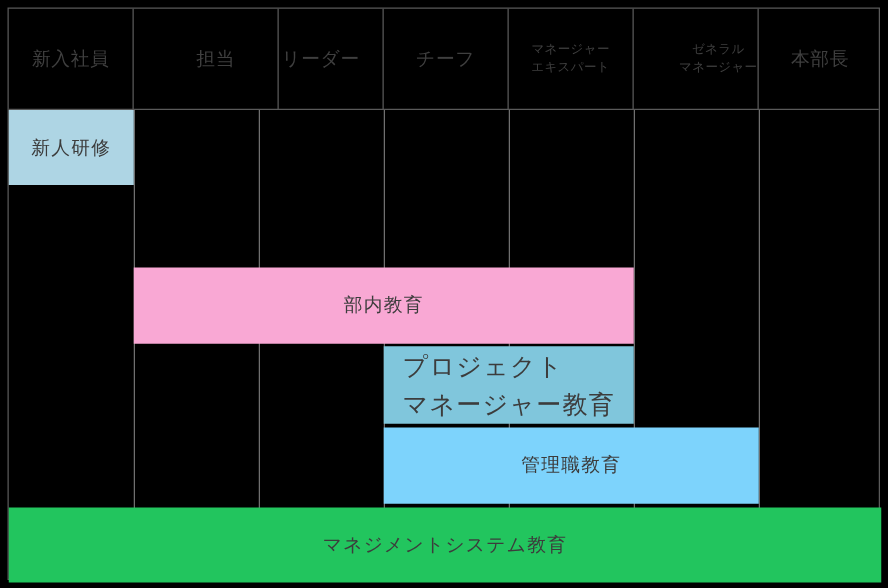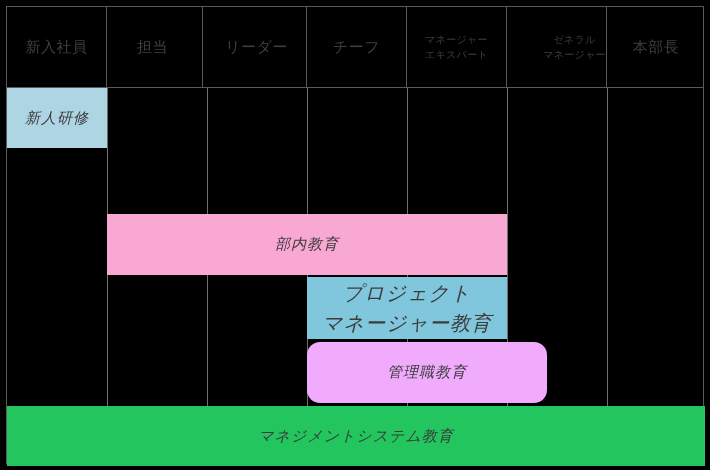--- a/index.html
+++ b/index.html
@@ -80,41 +80,39 @@
     background: #6f6f6f;
   }
 
   
   .bar {
     position: absolute;
     box-sizing: border-box;
     display: flex;
     align-items: center;
     justify-content: center;
-    text-align: center;
     color: #3c3c3c;
     font-size: 15px;
     line-height: 1.5;
     letter-spacing: 1px;
-    font-style: italic;
   }
   .bar .bar-label { display: block; padding: 0 4px; }
   .bar.small { font-size: 20px; }
 </style>
 </head>
 <body>
 
 <div id="chart-root">
   <div class="table-frame">
 
     <div class="header-band" id="header-band">
         <div class="header-cell" style="left: 0px; width: 100px;">
           <span class="hc-inner">新入社員</span>
         </div>
-        <div class="header-cell" style="left: 96px; width: 100px; align-items: center;">
+        <div class="header-cell" style="left: 116px; width: 100px; align-items: center;">
           <span class="hc-inner">担当</span>
         </div>
         <div class="header-cell" style="left: 300px; width: 100px;">
           <span class="hc-inner">チーフ</span>
         </div>
         <div class="header-cell" style="left: 200px; width: 100px;">
           <span class="hc-inner">リーダー</span>
         </div>
         <div class="header-cell two-line" style="left: 400px; width: 100px;">
           <span class="hc-inner">マネージャー<br>エキスパート</span>
@@ -136,21 +134,21 @@
         <div class="vline" style="left: 600px;"></div>
         <div class="bar" style="left: 0px; top: 0px; width: 100px; height: 60px; background: rgb(174, 213, 228);">
           <span class="bar-label">新人研修</span>
         </div>
         <div class="bar" style="left: 100px; top: 126px; width: 400px; height: 61px; background: #f9a8d4;">
           <span class="bar-label">部内教育</span>
         </div>
         <div class="bar small" style="left: 300px; top: 189px; width: 200px; height: 62px; background: rgb(128, 198, 220);">
           <span class="bar-label">プロジェクト<br>マネージャー教育</span>
         </div>
-        <div class="bar" style="left: 300px; top: 254px; width: 240px; height: 61px; background: #f0abfc; border-radius: 13px;">
+        <div class="bar" style="left: 300px; top: 254px; width: 300px; height: 61px; background: #7dd3fc;">
           <span class="bar-label">管理職教育</span>
         </div>
         <div class="bar" style="left: 0px; top: 318px; width: 698px; height: 60px; background: #22c55e;">
           <span class="bar-label">マネジメントシステム教育</span>
         </div>
       </div>
 
   </div>
 </div>
 

